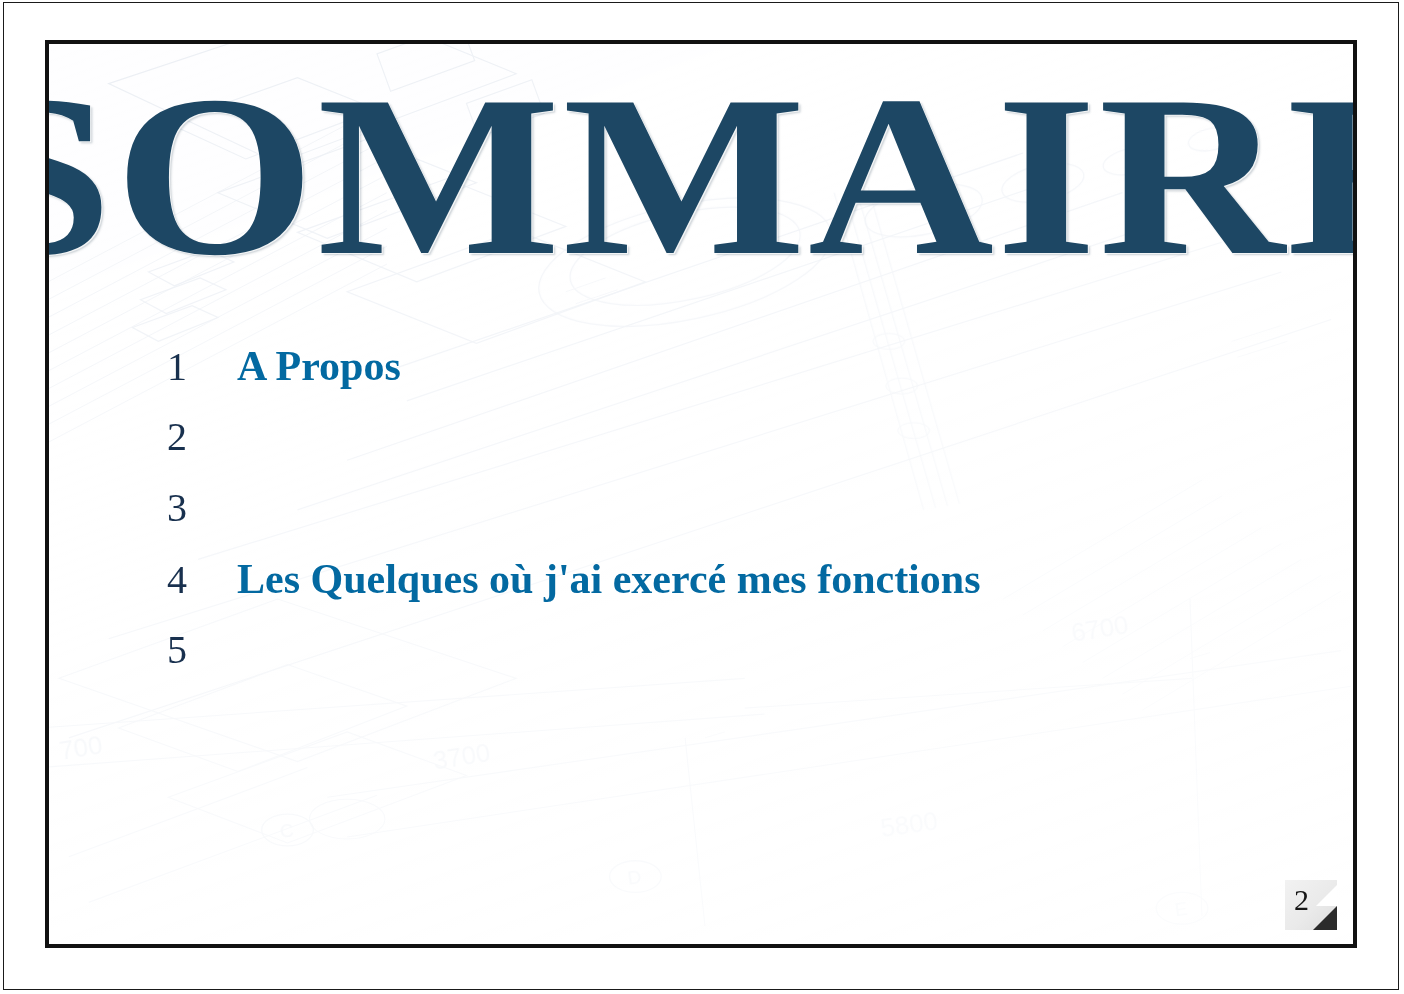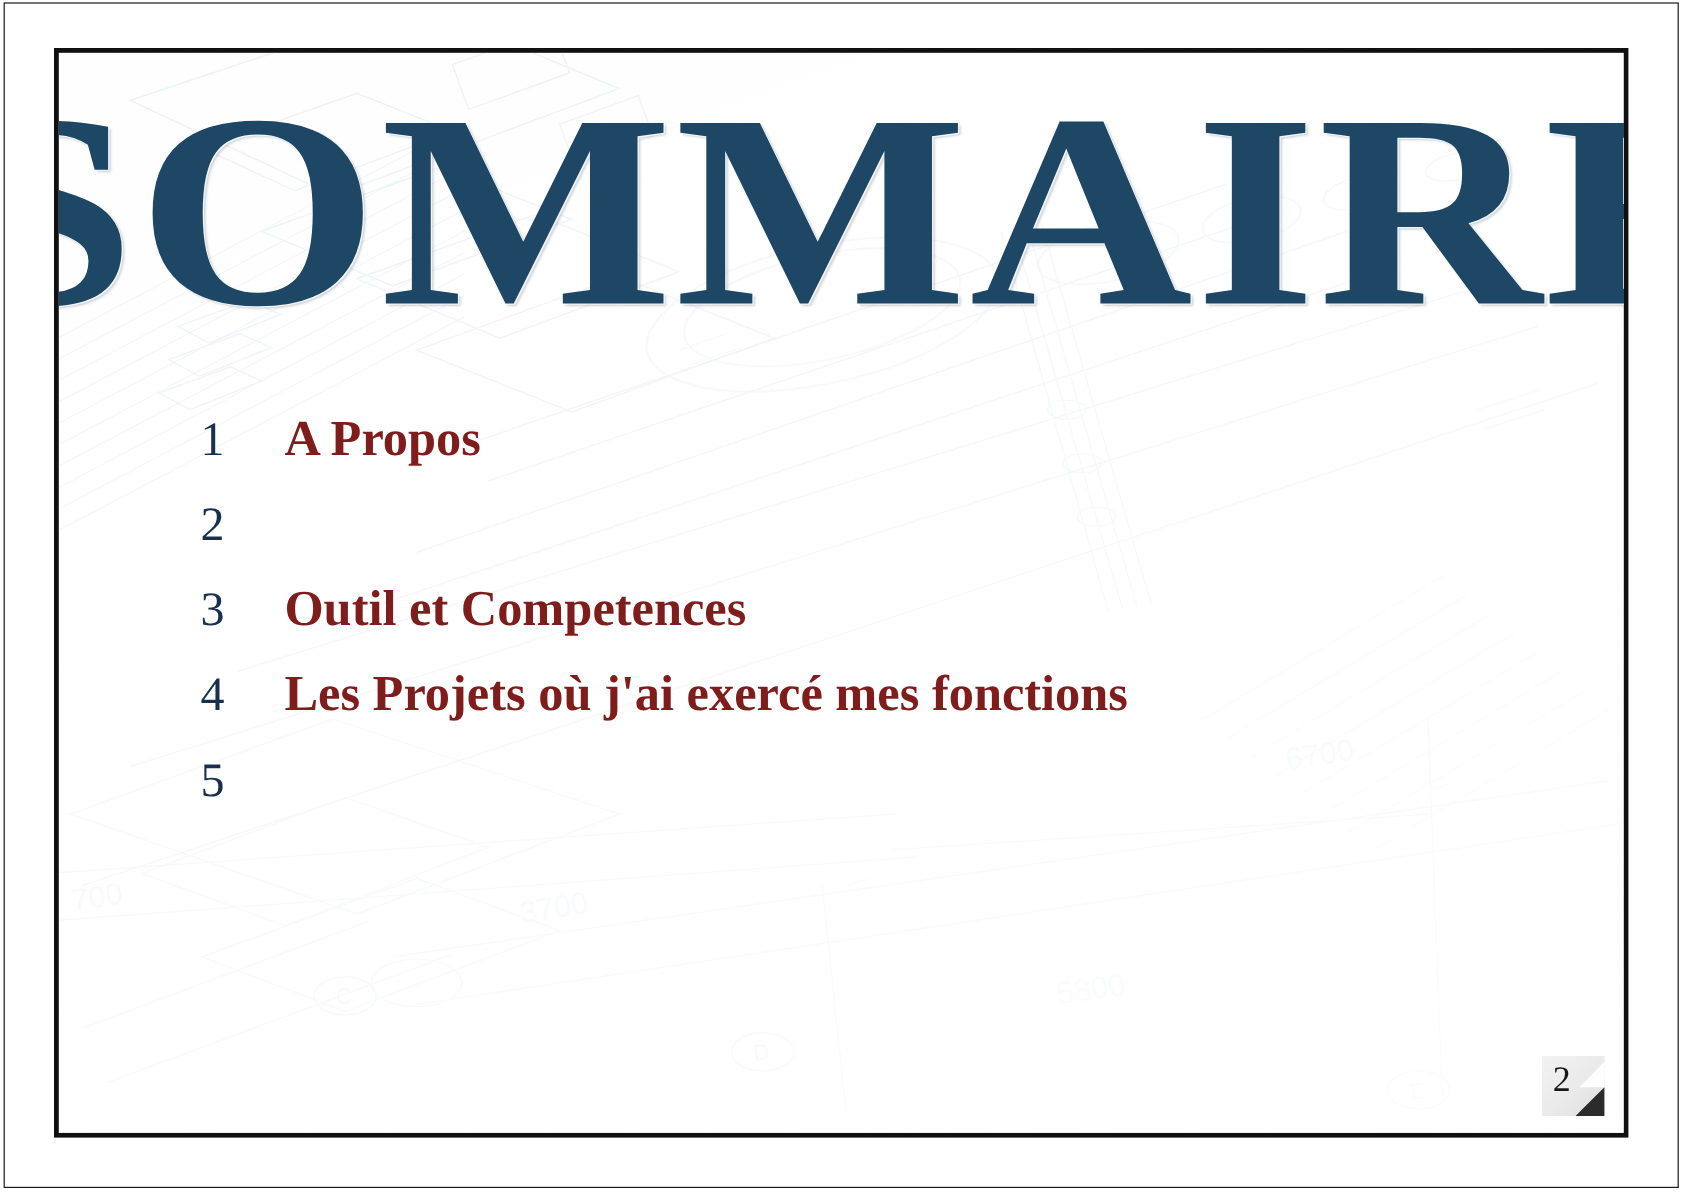--- a/index.html
+++ b/index.html
@@ -113,21 +113,21 @@
     font-family: "Liberation Serif", "DejaVu Serif", serif;
     font-weight: 400;
     font-size: 40px;
     color: #18304e;
     text-shadow: 0.5px 0.5px 0 rgba(255,255,255,0.8);
   }
   .toc-label {
     font-family: "Liberation Serif", "DejaVu Serif", serif;
     font-weight: 700;
     font-size: 42px;
-    color: #7f1d1d;
+    color: #0369a1;
     white-space: nowrap;
     text-shadow: 0.5px 0.5px 0 rgba(255,255,255,0.8);
   }
 
   
   .page-badge {
     position: absolute;
     right: 16px;
     bottom: 14px;
     width: 52px;
@@ -309,26 +309,25 @@
         <span class="toc-num">1</span>
         <span class="toc-label">A Propos</span>
       </div>
 
       <div class="toc-row">
         <span class="toc-num">2</span>
       </div>
 
       <div class="toc-row">
         <span class="toc-num">3</span>
-        <span class="toc-label">Outil et Competences</span>
       </div>
 
       <div class="toc-row">
         <span class="toc-num">4</span>
-        <span class="toc-label">Les Projets où j'ai exercé mes fonctions</span>
+        <span class="toc-label">Les Quelques où j'ai exercé mes fonctions</span>
       </div>
 
       <div class="toc-row">
         <span class="toc-num">5</span>
       </div>
 
     </div>
 
     <div class="page-badge">
       <div class="page-badge-sheet"></div>

